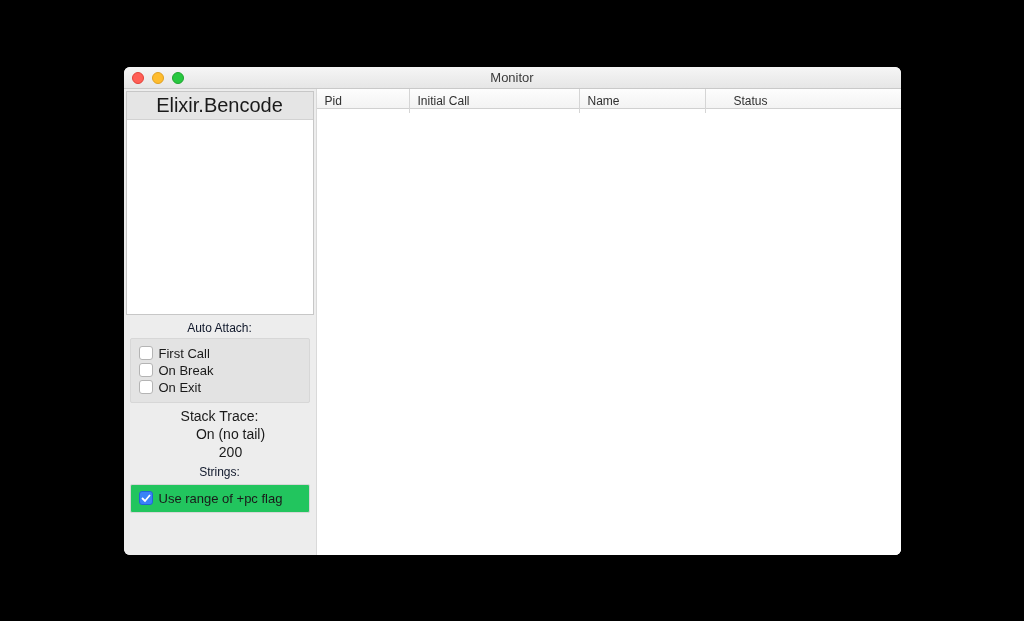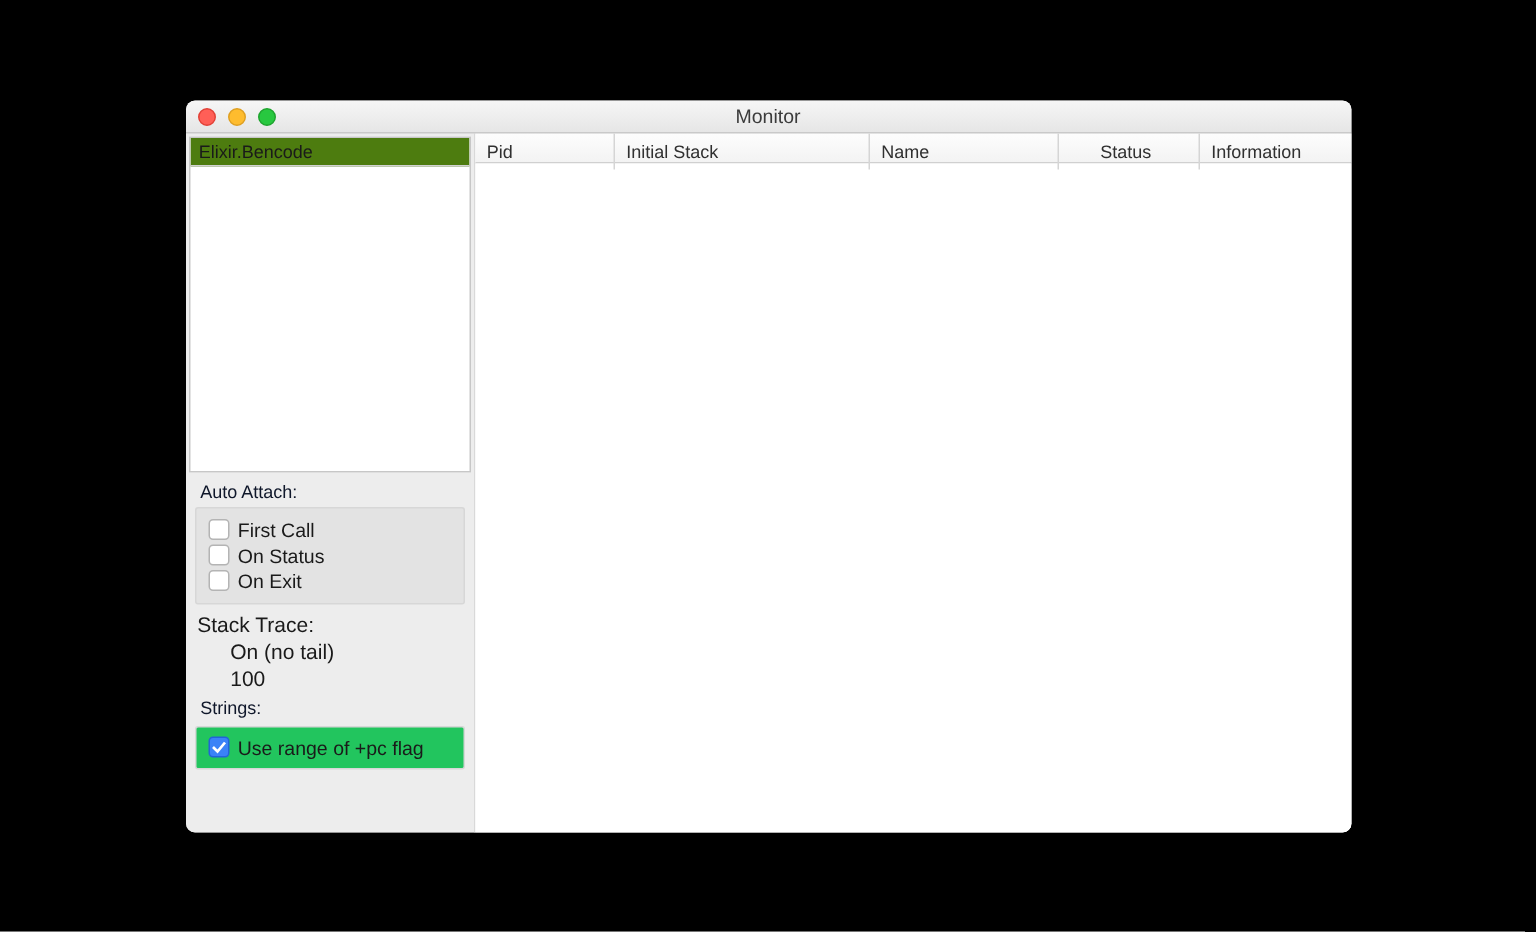--- a/index.html
+++ b/index.html
@@ -15,20 +15,21 @@
     }
     .window {
       width: 777px;
       height: 488px;
       background: #ededed;
       border-radius: 6px;
       box-shadow: 0 20px 60px rgba(0,0,0,0.6), 0 0 0 1px rgba(0,0,0,0.15);
       display: flex;
       flex-direction: column;
       overflow: hidden;
+      text-align: center;
     }
     .titlebar {
       height: 22px;
       background: linear-gradient(#f6f6f6, #e6e6e6);
       border-bottom: 1px solid #c9c9c9;
       display: flex;
       align-items: center;
       position: relative;
       flex-shrink: 0;
     }
@@ -65,23 +66,23 @@
     .module-list-wrap {
       padding: 2px;
     }
     .module-list {
       background: #fff;
       border: 1px solid #c7c7c7;
       height: 224px;
       overflow: auto;
     }
     .module-item {
-      font-size: 12px;
+      font-size: 20px;
       padding: 2px 6px;
-      background: #4d7c0f;
+      background: #e5e5e5;
       border-bottom: 1px solid #d2d2d2;
     }
     .section-label {
       font-size: 12px;
       color:#0f172a;
       padding: 4px 10px 3px 10px;
     }
     .group-box {
       margin: 0 6px 4px 6px;
       background: #e3e3e3;
@@ -175,50 +176,49 @@
       </div>
 
       <div class="section-label">Auto Attach:</div>
       <div class="group-box">
         <div class="checkbox-row">
           <span class="cb"></span>
           <span>First Call</span>
         </div>
         <div class="checkbox-row">
           <span class="cb"></span>
-          <span>On Status</span>
+          <span>On Break</span>
         </div>
         <div class="checkbox-row">
           <span class="cb"></span>
           <span>On Exit</span>
         </div>
       </div>
 
       <div class="text-row">Stack Trace:</div>
       <div class="text-row indent">On (no tail)</div>
 
-      <div class="text-row indent">100</div>
+      <div class="text-row indent">200</div>
 
       <div class="section-label">Strings:</div>
       <div class="sub-group">
         <div class="checkbox-row">
           <span class="cb checked">
               <svg viewBox="0 0 10 10">
                 <path d="M1 5 L4 8 L9 2" stroke="#fff" stroke-width="1.8" fill="none"></path>
               </svg>
             </span>
           <span>Use range of +pc flag</span>
         </div>
       </div>
     </div>
 
     <div class="main">
       <div class="table-header" id="thead">
           <div class="col" style="width: 93px;">Pid</div>
-          <div class="col" style="width: 170px;">Initial Stack</div>
+          <div class="col" style="width: 170px;">Initial Call</div>
           <div class="col" style="width: 126px;">Name</div>
           <div class="col" style="width: 74px; margin-left: 20px;">Status</div>
-          <div class="col" style="width: 220px; flex: 1 1 0%;">Information</div>
         </div>
       <div class="table-body"></div>
     </div>
   </div>
 </div>
 
 </body></html>

